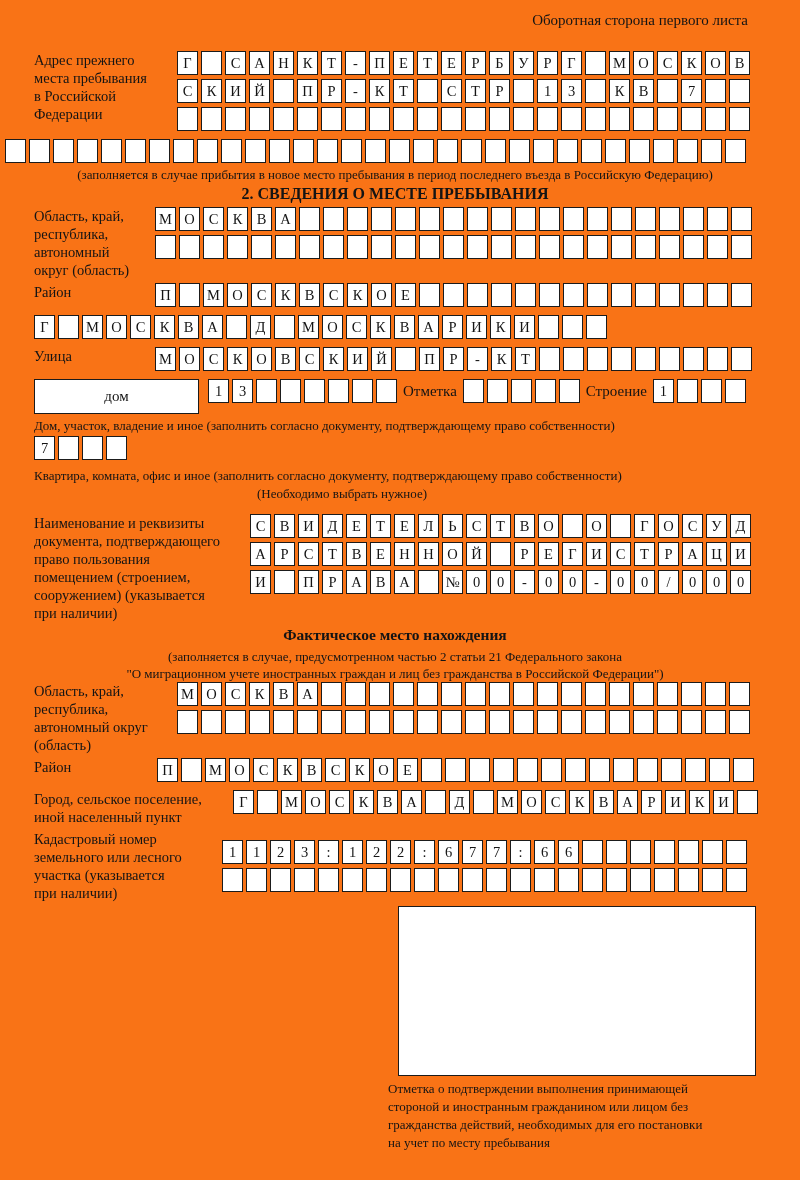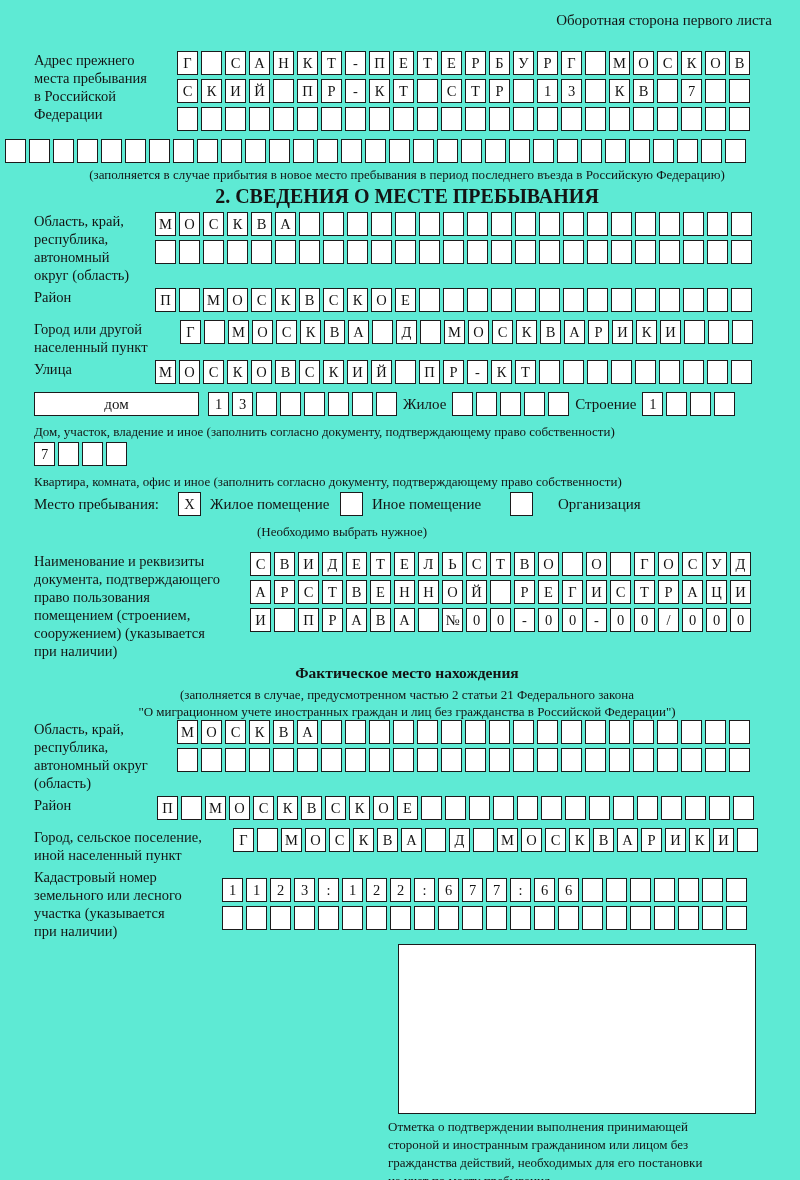--- a/index.html
+++ b/index.html
@@ -1,38 +1,38 @@
 <!DOCTYPE html>
 <html><head>
 <meta charset="utf-8">
 <style>
   html,body{margin:0;padding:0;background:#ffffff;}
   .page{
     width:800px;height:1180px;box-sizing:border-box;position:relative;
-    padding:12px 20px 0 34px;overflow:hidden;
+    padding:12px 44px 0 34px;overflow:hidden;
     font-family:"Liberation Serif","DejaVu Serif",serif;color:#141414;
-    background:#5eead4;
+    background:#f97316;
   }
   .header-note{text-align:right;font-size:15px;padding-right:8px;margin-bottom:22px;}
   .row-group{display:flex;align-items:flex-start;margin-bottom:4px;}
   .flabel{font-size:14.5px;line-height:18px;flex:0 0 auto;white-space:pre-line;}
   .cellcol{display:flex;flex-direction:column;}
   .cellrow{display:flex;margin-bottom:4px;flex:0 0 auto;}
   .cell{
     box-sizing:border-box;width:21px;height:24px;border:1.6px solid #1b1b1b;
     margin-right:3px;display:flex;align-items:center;justify-content:center;
     font-size:14.5px;flex:0 0 auto;background:#fff;
   }
   .overflow-row{margin-left:-29px;}
   .caption{font-size:13px;line-height:16px;text-align:center;margin-bottom:2px;}
   .caption.left{text-align:left;margin-left:0;}
-  h2{font-size:20px;text-align:center;margin:2px 0 4px;font-weight:bold;}
+  h2{font-size:16px;text-align:center;margin:2px 0 4px;font-weight:bold;}
   h3{font-size:15.5px;text-align:center;margin:0 0 4px;font-weight:bold;}
   .widebox{
-    box-sizing:border-box;border:1.6px solid #1b1b1b;height:24px;
+    box-sizing:border-box;border:1.6px solid #1b1b1b;height:35px;
     display:flex;align-items:center;justify-content:center;
     font-size:15px;flex:0 0 auto;background:#fff;margin-right:9px;
   }
   .inline-label{font-size:15px;line-height:24px;flex:0 0 auto;}
   .mesto .cell{width:23px;}
   .hint{font-size:13px;line-height:16px;text-align:center;width:214px;margin-left:201px;margin-bottom:12px;}
   .fact-captions{font-size:13px;line-height:17px;text-align:center;white-space:pre-line;}
   .stamp-box{
     box-sizing:border-box;margin-left:364px;width:358px;height:170px;
     border:1.8px solid #1b1b1b;background:#fff;
@@ -266,22 +266,20 @@
         <div class="cell"></div>
         <div class="cell"></div>
         <div class="cell"></div>
         <div class="cell"></div>
         <div class="cell"></div>
         <div class="cell"></div>
       </div>
   </div>
 
   <div class="row-group">
-    <div class="flabel w146">Город или другой
-населенный пункт</div>
     <div class="cellrow">
         <div class="cell">Г</div>
         <div class="cell"></div>
         <div class="cell">М</div>
         <div class="cell">О</div>
         <div class="cell">С</div>
         <div class="cell">К</div>
         <div class="cell">В</div>
         <div class="cell">А</div>
         <div class="cell"></div>
@@ -339,21 +337,21 @@
     <div class="cellrow">
         <div class="cell">1</div>
         <div class="cell">3</div>
         <div class="cell"></div>
         <div class="cell"></div>
         <div class="cell"></div>
         <div class="cell"></div>
         <div class="cell"></div>
         <div class="cell"></div>
       </div>
-    <div class="inline-label ml6">Жилое</div>
+    <div class="inline-label ml6">Отметка</div>
     <div class="cellrow">
         <div class="cell"></div>
         <div class="cell"></div>
         <div class="cell"></div>
         <div class="cell"></div>
         <div class="cell"></div>
       </div>
     <div class="inline-label ml6">Строение</div>
     <div class="cellrow">
         <div class="cell">1</div>
@@ -367,35 +365,20 @@
   <div class="row-group">
     <div class="cellrow">
         <div class="cell">7</div>
         <div class="cell"></div>
         <div class="cell"></div>
         <div class="cell"></div>
       </div>
   </div>
   <div class="caption left">Квартира, комната, офис и иное (заполнить согласно документу, подтверждающему право собственности)</div>
 
-  <div class="row-group mesto">
-    <div class="inline-label" style="width:144px;">Место пребывания:</div>
-    <div class="cellrow">
-        <div class="cell">X</div>
-      </div>
-    <div class="inline-label mr6" style="margin-left:6px;width:124px;">Жилое помещение</div>
-    <div class="cellrow">
-        <div class="cell"></div>
-      </div>
-    <div class="inline-label mr6" style="margin-left:6px;width:132px;">Иное помещение</div>
-    <div class="cellrow">
-        <div class="cell"></div>
-      </div>
-    <div class="inline-label" style="margin-left:22px;">Организация</div>
-  </div>
   <div class="hint">(Необходимо выбрать нужное)</div>
 
   <div class="row-group">
     <div class="flabel w216">Наименование и реквизиты
 документа, подтверждающего
 право пользования
 помещением (строением,
 сооружением) (указывается
 при наличии)</div>
     <div class="cellcol">

